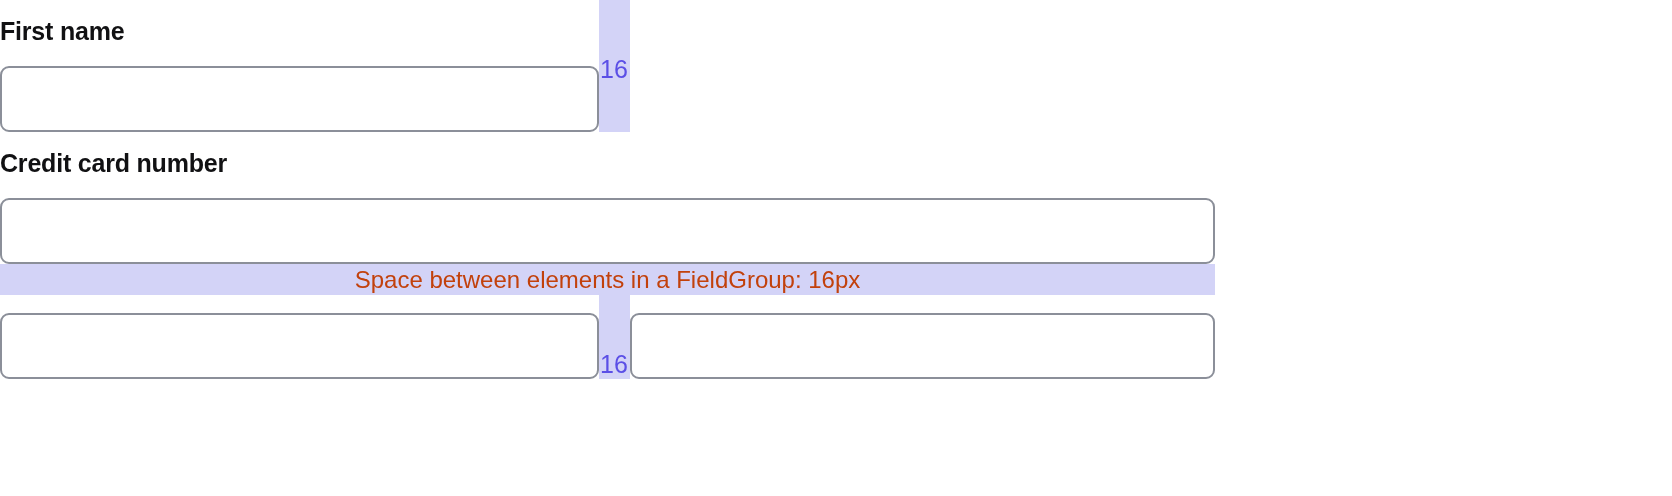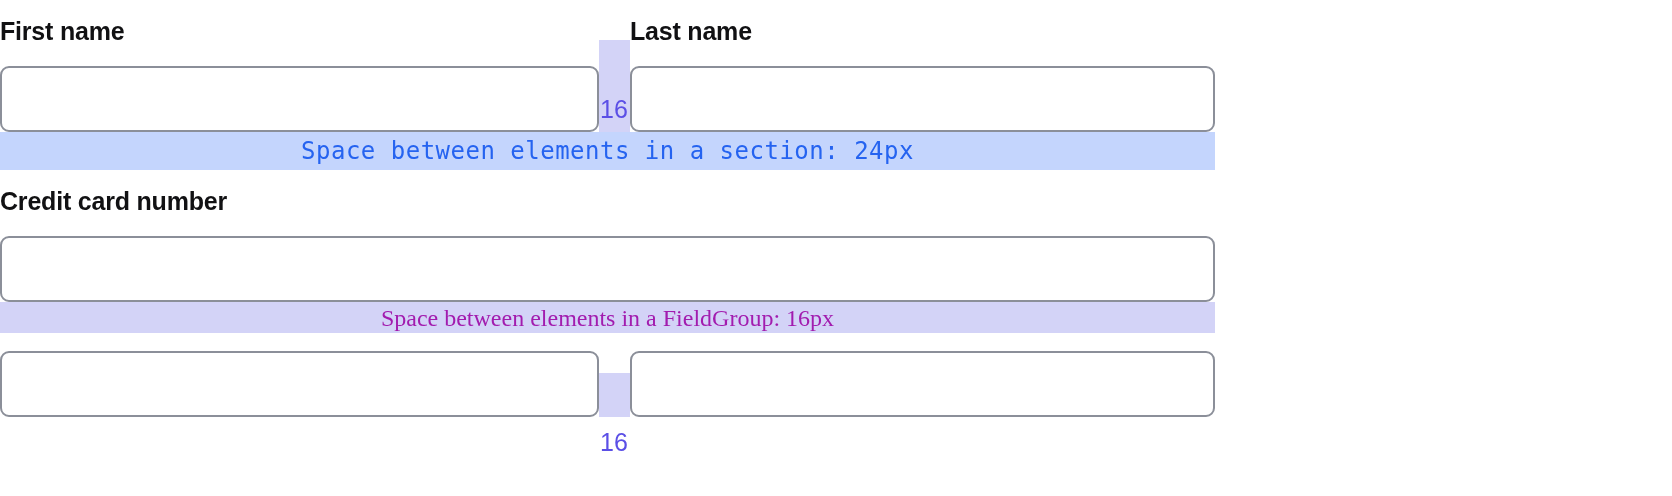--- a/index.html
+++ b/index.html
@@ -67,21 +67,20 @@
   }
 
   
   .gap-col {
     width: 31px;
     position: relative;
     display: flex;
     flex-direction: column;
     align-items: flex-start;
     background: #d3d3f7;
-    margin-top: 40px;
   }
   .gap-col .gap-value {
     position: absolute;
     left: 1px;
     top: 57px;
     font-size: 25px;
     line-height: 1;
     color: #5b4fe6;
     white-space: nowrap;
     font-family: "Liberation Sans", sans-serif;
@@ -105,52 +104,45 @@
     color: #2563f0;
     letter-spacing: 0.5px;
     line-height: 1;
     white-space: nowrap;
   }
   .band-fieldgroup {
     height: 31px;
     background: #d3d3f7;
   }
   .band-fieldgroup .band-text {
-    font-family: Liberation Serif, serif;
+    font-family: Liberation Sans, sans-serif;
     font-size: 24px;
-    color: #a21caf;
+    color: #c2410c;
     line-height: 1;
     white-space: nowrap;
   }
 </style>
 </head>
 <body>
 
 <div class="canvas">
   <div class="content">
 
     <div class="row">
       <div class="col col-left">
         <div class="field-label">First name</div>
         <div class="input-box"></div>
       </div>
 
       <div class="gap-col">
         <span class="gap-value">16</span>
       </div>
 
-      <div class="col col-right">
-        <div class="field-label">Last name</div>
-        <div class="input-box"></div>
-      </div>
     </div>
 
-    <div class="band band-section">
-      <span class="band-text">Space between elements in a section: 24px</span>
-    </div>
 
     <div class="row">
       <div class="col col-full">
         <div class="field-label">Credit card number</div>
         <div class="input-box"></div>
       </div>
     </div>
 
     <div class="band band-fieldgroup">
       <span class="band-text">Space between elements in a FieldGroup: 16px</span>

